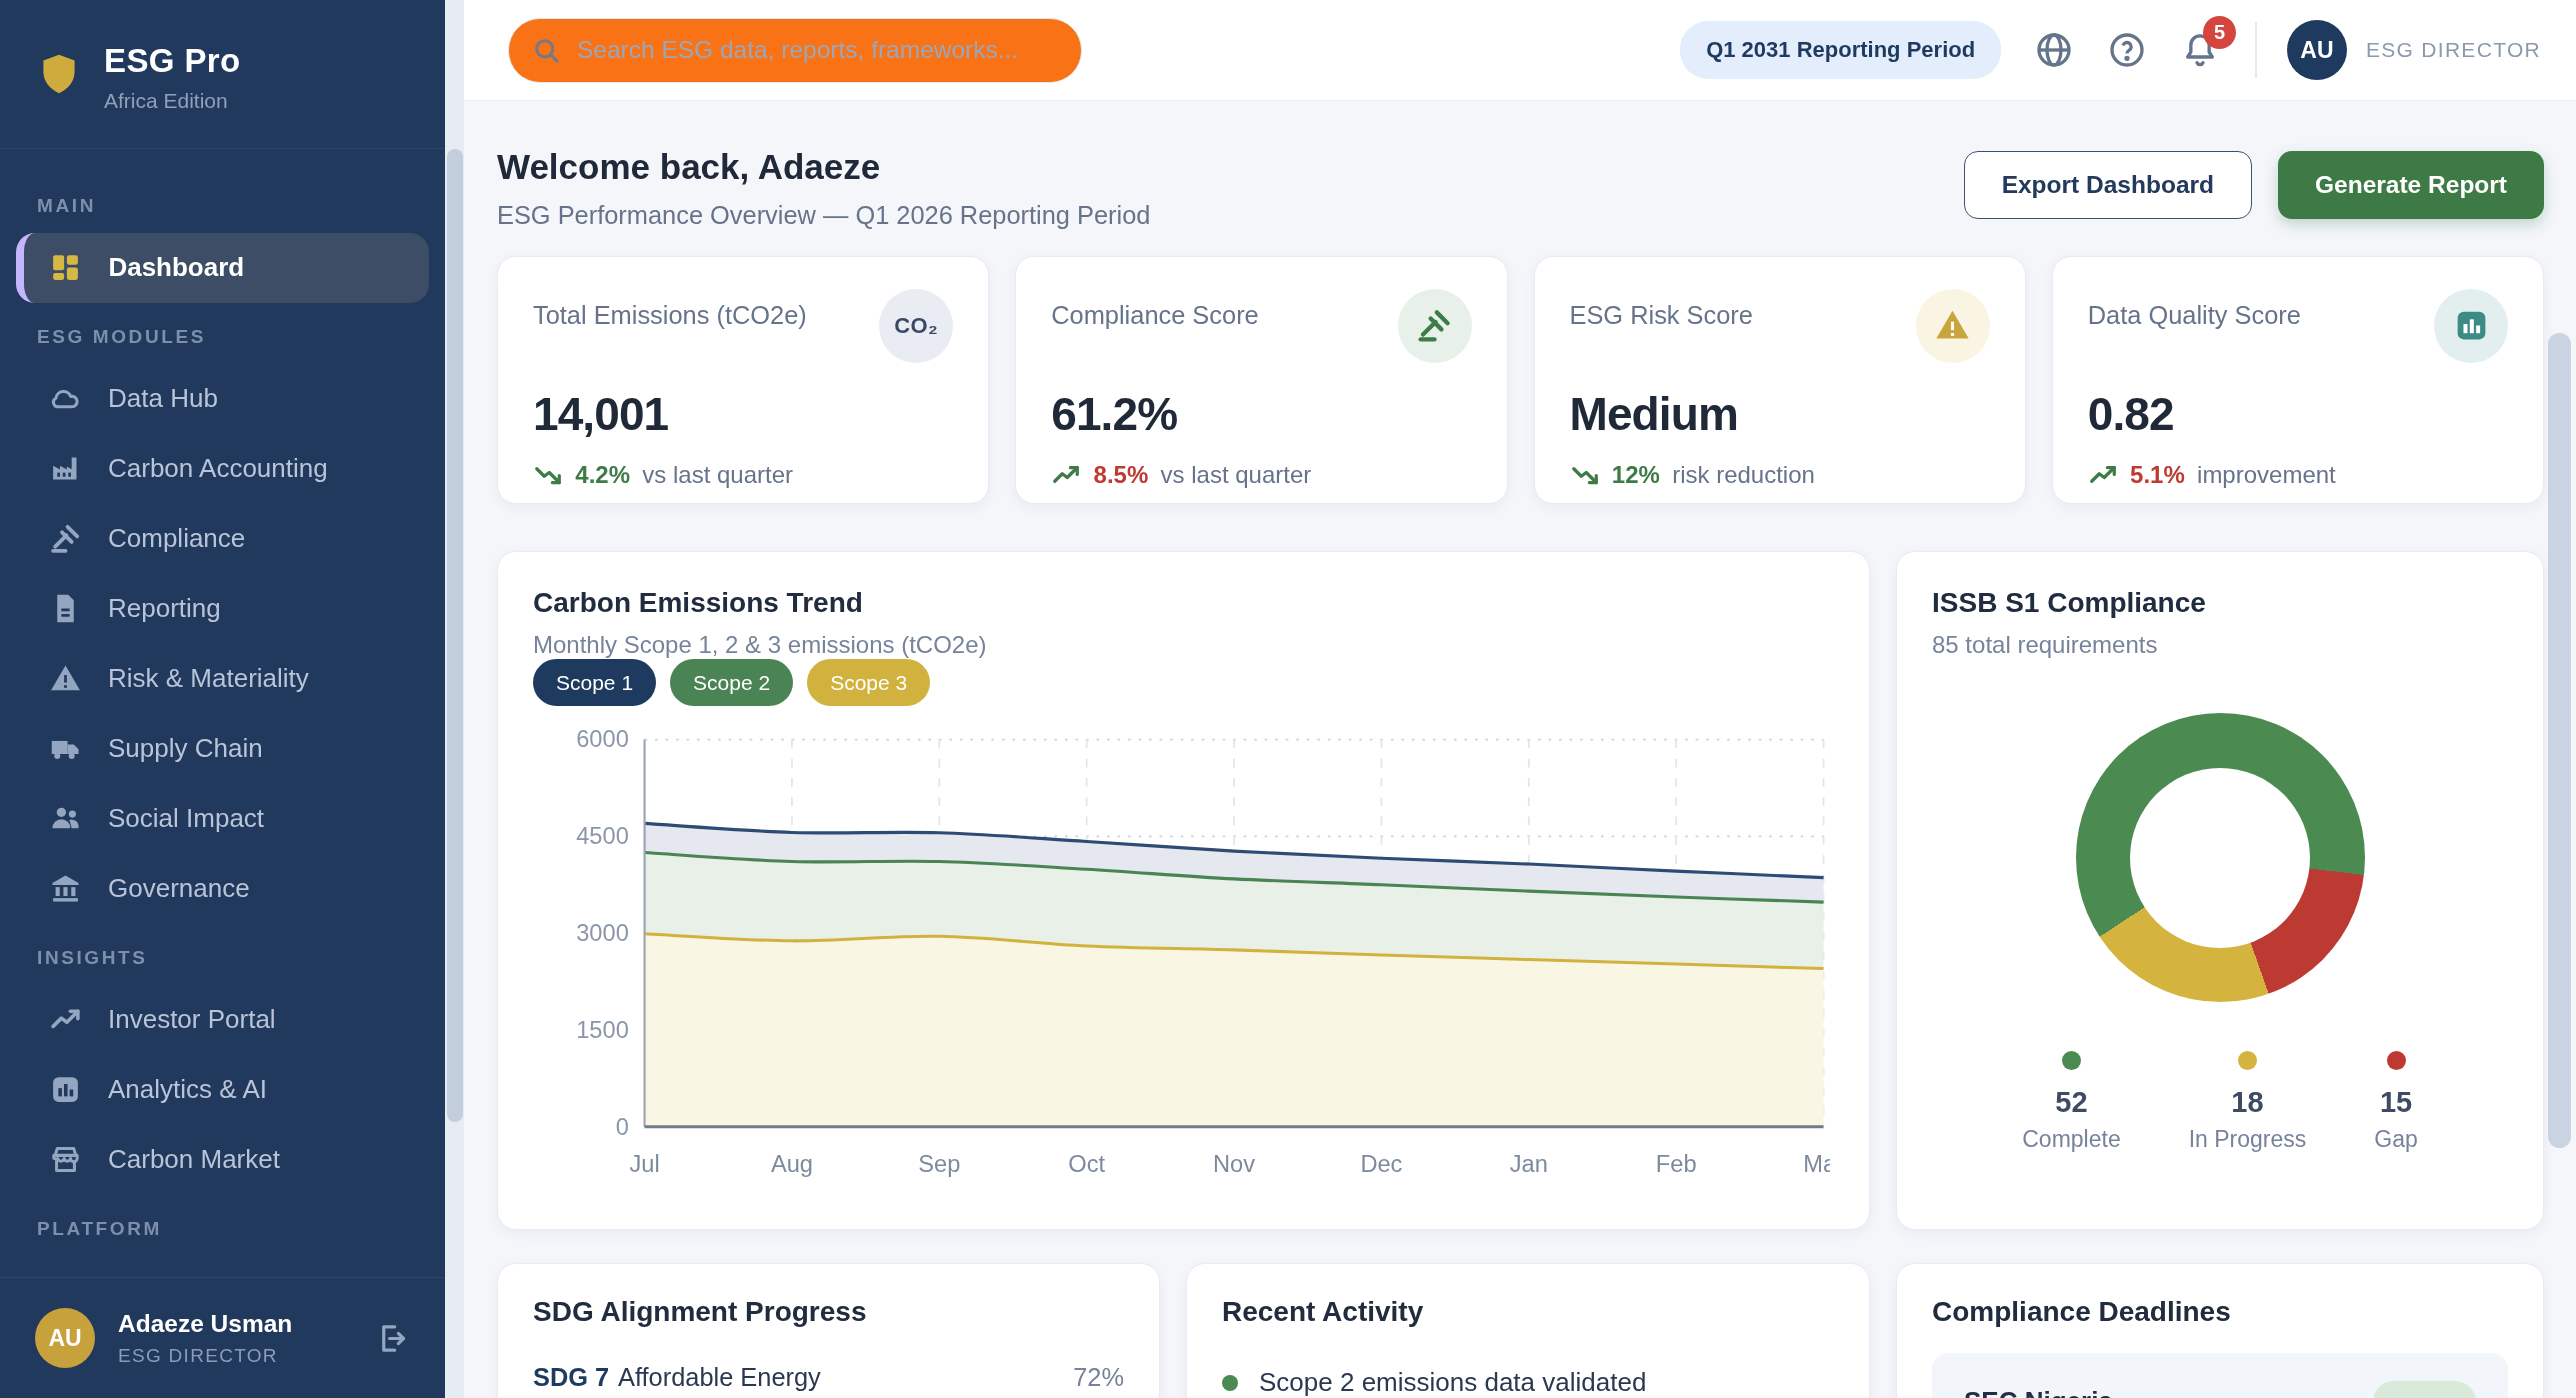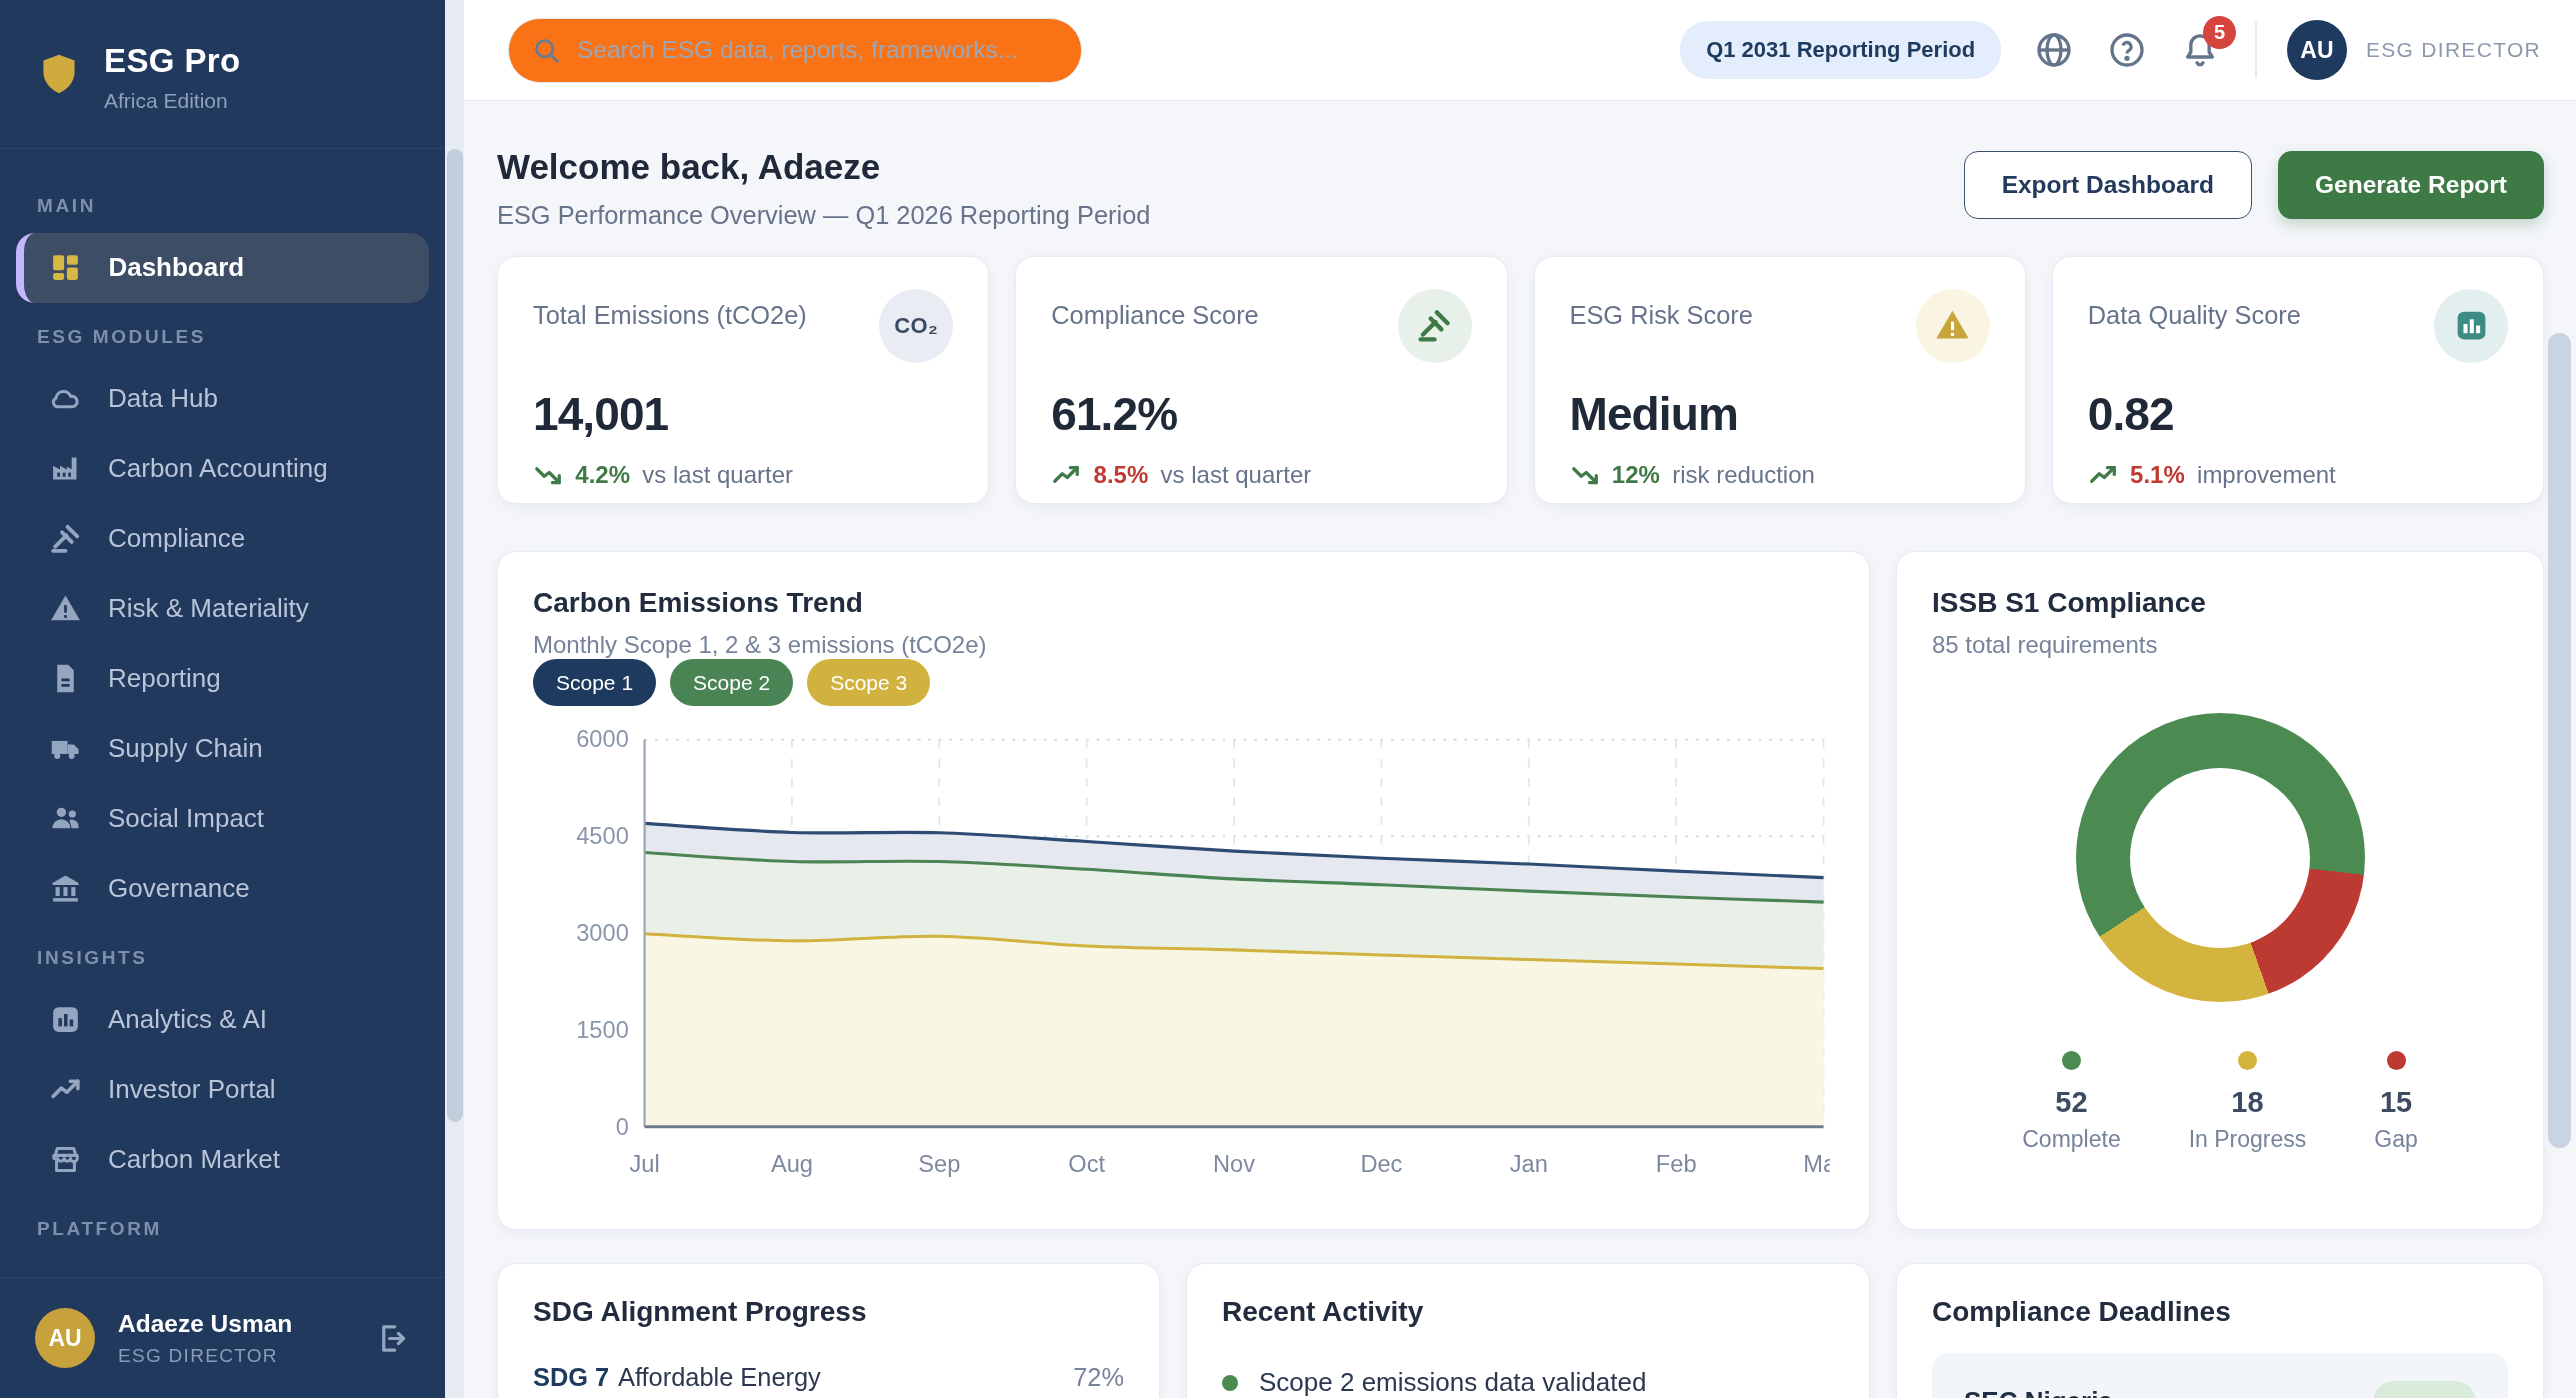--- a/index.html
+++ b/index.html
@@ -162,44 +162,44 @@
               <path d="M9.5 7.5l7 7"></path>
               <path d="M12.7 9.7l-8.2 8.2"></path>
               <path d="M3 21h9"></path>
             </svg>
           </span>
           <span class="nav-label">Compliance</span>
         </div>
         <div class="nav-item">
           <span class="nav-icon">
             <svg viewBox="0 0 24 24" fill="currentColor">
+              <path d="M6 2h8l4 4v16H6z"></path>
+              <g fill="#21395c">
+                <rect x="9" y="12" width="6" height="2"></rect>
+                <rect x="9" y="16" width="6" height="2"></rect>
+              </g>
+            </svg>
+          </span>
+          <span class="nav-label">Reporting</span>
+        </div>
+        <div class="nav-item">
+          <span class="nav-icon">
+            <svg viewBox="0 0 24 24" fill="currentColor">
               <path d="M12 2.5 22.5 20.5H1.5z"></path>
               <g fill="#21395c">
                 <rect x="11" y="9.5" width="2" height="5.5"></rect>
                 <rect x="11" y="16.8" width="2" height="2"></rect>
               </g>
             </svg>
           </span>
           <span class="nav-label">Risk &amp; Materiality</span>
         </div>
         <div class="nav-item">
           <span class="nav-icon">
             <svg viewBox="0 0 24 24" fill="currentColor">
-              <path d="M6 2h8l4 4v16H6z"></path>
-              <g fill="#21395c">
-                <rect x="9" y="12" width="6" height="2"></rect>
-                <rect x="9" y="16" width="6" height="2"></rect>
-              </g>
-            </svg>
-          </span>
-          <span class="nav-label">Reporting</span>
-        </div>
-        <div class="nav-item">
-          <span class="nav-icon">
-            <svg viewBox="0 0 24 24" fill="currentColor">
               <path d="M2 6.5h11.5V16H2z"></path>
               <path d="M13.5 9H18l3.5 3.5V16h-8z"></path>
               <circle cx="6" cy="17.5" r="2.2"></circle>
               <circle cx="16.5" cy="17.5" r="2.2"></circle>
             </svg>
           </span>
           <span class="nav-label">Supply Chain</span>
         </div>
         <div class="nav-item">
           <span class="nav-icon">
@@ -218,41 +218,41 @@
               <path d="M12 2.5l9.5 5.5v1.5h-19V8z"></path>
               <rect x="4.8" y="11" width="3" height="6.5"></rect>
               <rect x="10.5" y="11" width="3" height="6.5"></rect>
               <rect x="16.2" y="11" width="3" height="6.5"></rect>
               <rect x="3" y="19" width="18" height="2.5"></rect>
             </svg>
           </span>
           <span class="nav-label">Governance</span>
         </div>
         <div class="nav-section-label">INSIGHTS</div>
+        <div class="nav-item">
+          <span class="nav-icon">
+            <svg viewBox="0 0 24 24" fill="none" stroke="currentColor" stroke-width="2.6" stroke-linecap="round" stroke-linejoin="round">
+              <path d="M3 17l6-6 4 3 8-8"></path>
+              <path d="M15.5 6H21v5.5"></path>
+            </svg>
+          </span>
+          <span class="nav-label">Investor Portal</span>
+        </div>
         <div class="nav-item">
           <span class="nav-icon">
             <svg viewBox="0 0 24 24" fill="currentColor">
               <rect x="3" y="3" width="18" height="18" rx="4"></rect>
               <g fill="#21395c">
                 <rect x="6.8" y="11" width="2.6" height="6"></rect>
                 <rect x="10.9" y="8" width="2.6" height="9"></rect>
                 <rect x="15" y="12" width="2.6" height="5"></rect>
               </g>
             </svg>
           </span>
           <span class="nav-label">Analytics &amp; AI</span>
-        </div>
-        <div class="nav-item">
-          <span class="nav-icon">
-            <svg viewBox="0 0 24 24" fill="none" stroke="currentColor" stroke-width="2.6" stroke-linecap="round" stroke-linejoin="round">
-              <path d="M3 17l6-6 4 3 8-8"></path>
-              <path d="M15.5 6H21v5.5"></path>
-            </svg>
-          </span>
-          <span class="nav-label">Investor Portal</span>
         </div>
         <div class="nav-item">
           <span class="nav-icon">
             <svg viewBox="0 0 24 24" fill="none" stroke="currentColor" stroke-width="2.2" stroke-linejoin="round">
               <path d="M4.5 9 6 4h12l1.5 5"></path>
               <path d="M3.5 9h17v2a2.4 2.4 0 0 1-4.8.3A2.4 2.4 0 0 1 11 11.3 2.4 2.4 0 0 1 6.3 11.3 2.4 2.4 0 0 1 3.5 11z"></path>
               <path d="M5.5 12.5V20h13v-7.5"></path>
             </svg>
           </span>
           <span class="nav-label">Carbon Market</span>

